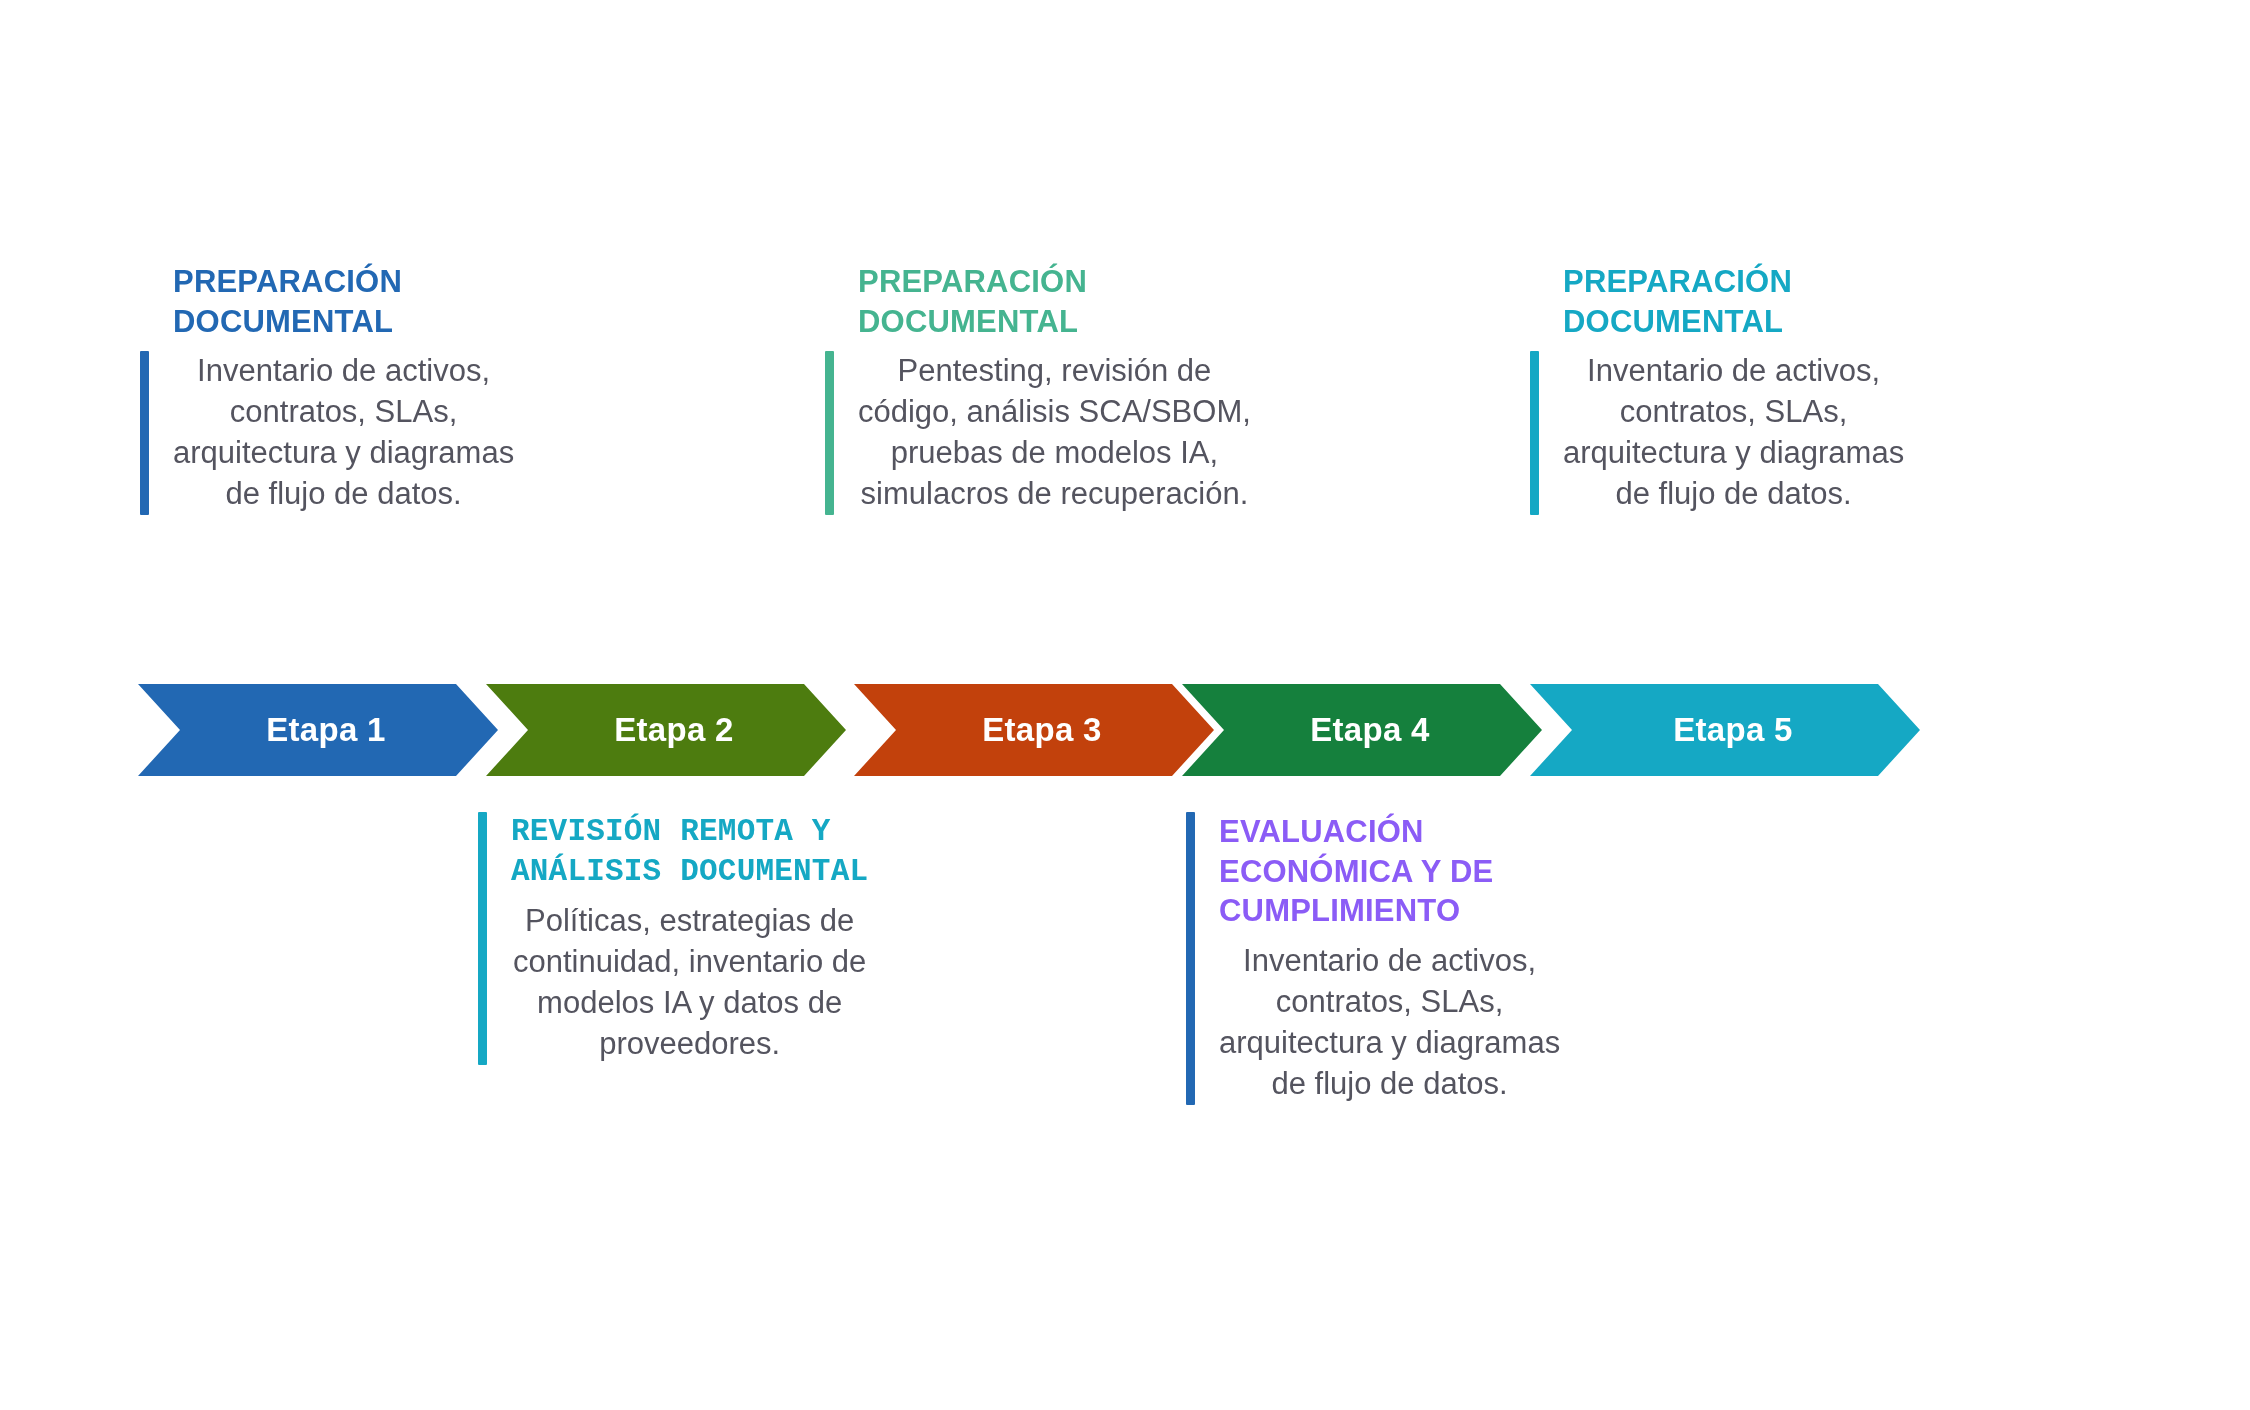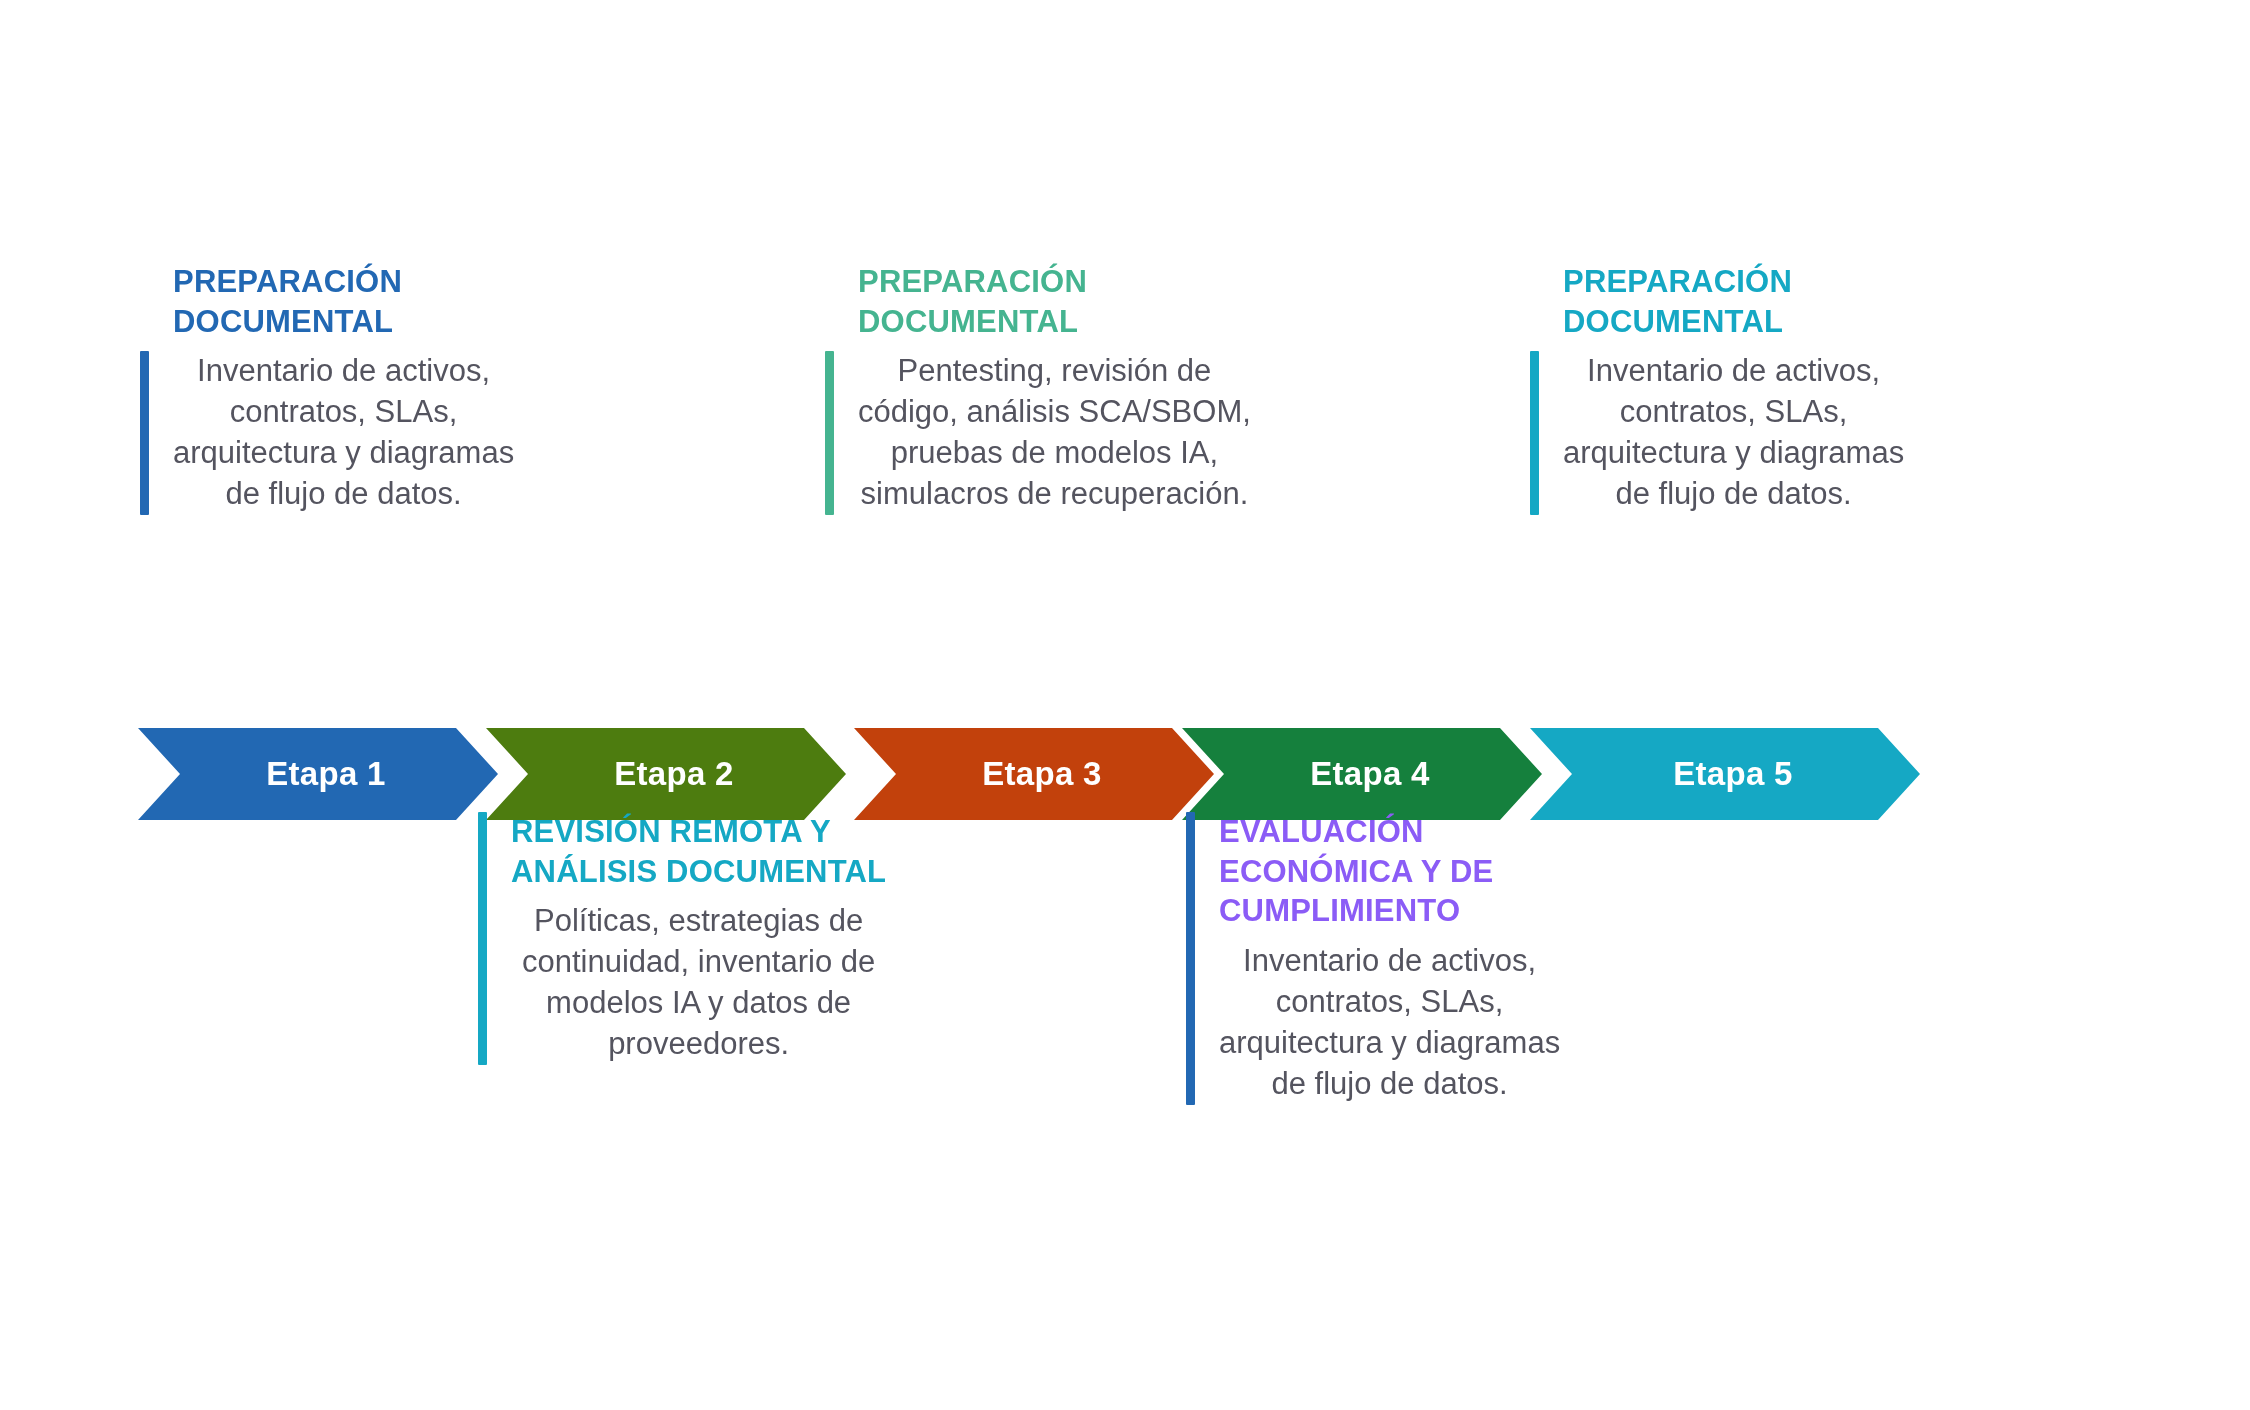--- a/index.html
+++ b/index.html
@@ -75,21 +75,20 @@
   .block.bottom .bar { align-self: stretch; }
   .block.bottom .txt { padding-left: 24px; }
 
   
   .ribbon {
     position: absolute;
     left: 138px;
     top: 684px;
     width: 1782px;
     height: 96px;
-    margin-top: 44px;
   }
   .chev {
     position: absolute;
     top: 0;
     height: 92px;
     display: flex;
     align-items: center;
     justify-content: center;
     color: #ffffff;
     font-size: 33px;
@@ -159,21 +158,21 @@
     <div class="chev" style="left:1392px; width:390px; background:#15a8c4;
                 clip-path: polygon(0 0, 348px 0, 390px 50%, 348px 100%, 0 100%, 42px 50%); align-items: center;">
       <span>Etapa 5</span>
     </div>
   </div>
 
   <div class="block bottom" style="left:478px; top:812px; width:620px;">
     <div class="row">
       <div class="bar" style="background:#15a8c4;"></div>
       <div class="txt">
-        <div class="title" style="color:#15a8c4;">REVISIÓN REMOTA Y
+        <div class="title" style="color:#15a8c4;font-family:Liberation Mono, monospace;">REVISIÓN REMOTA Y
 ANÁLISIS DOCUMENTAL</div>
         <div class="desc">Políticas, estrategias de
 continuidad, inventario de
 modelos IA y datos de
 proveedores.</div>
       </div>
     </div>
   </div>
 
   <div class="block bottom" style="left:1186px; top:812px; width:620px;">

